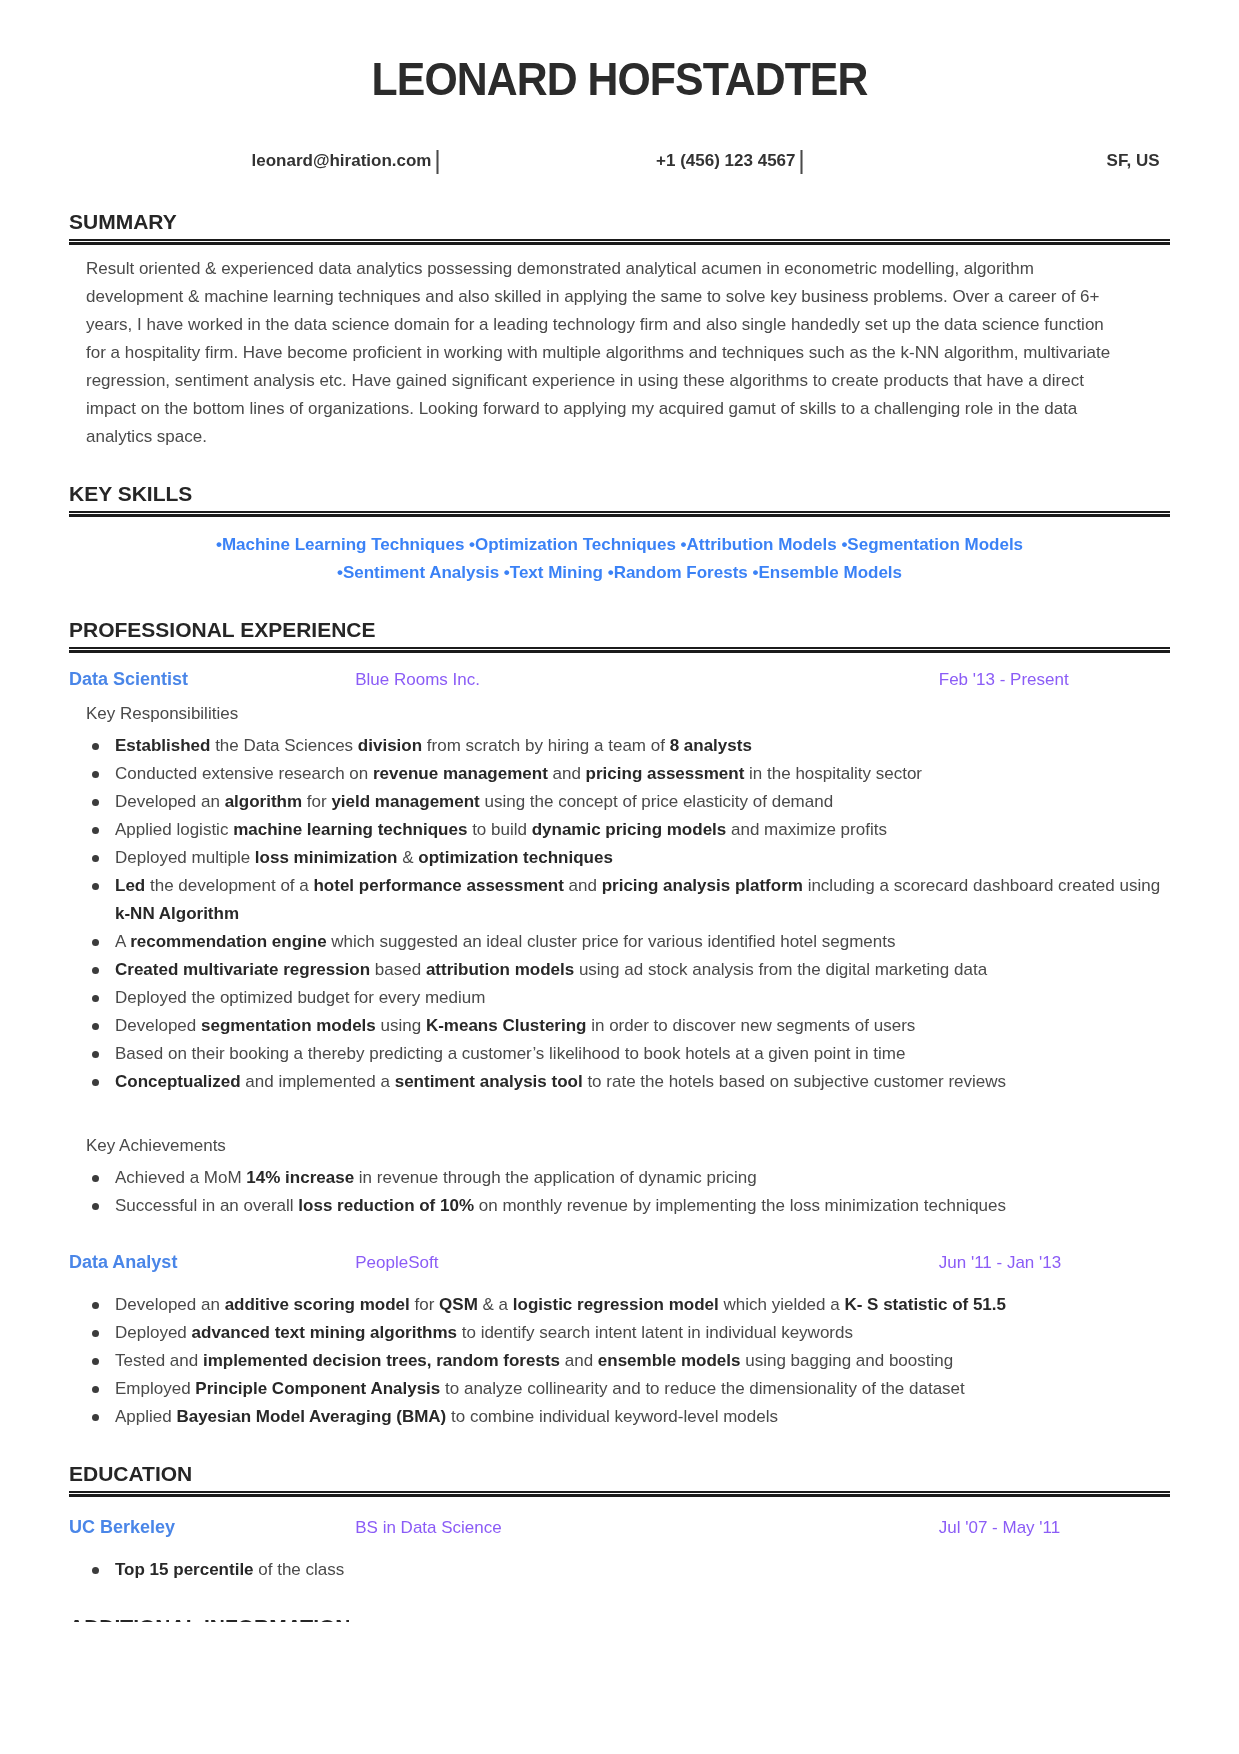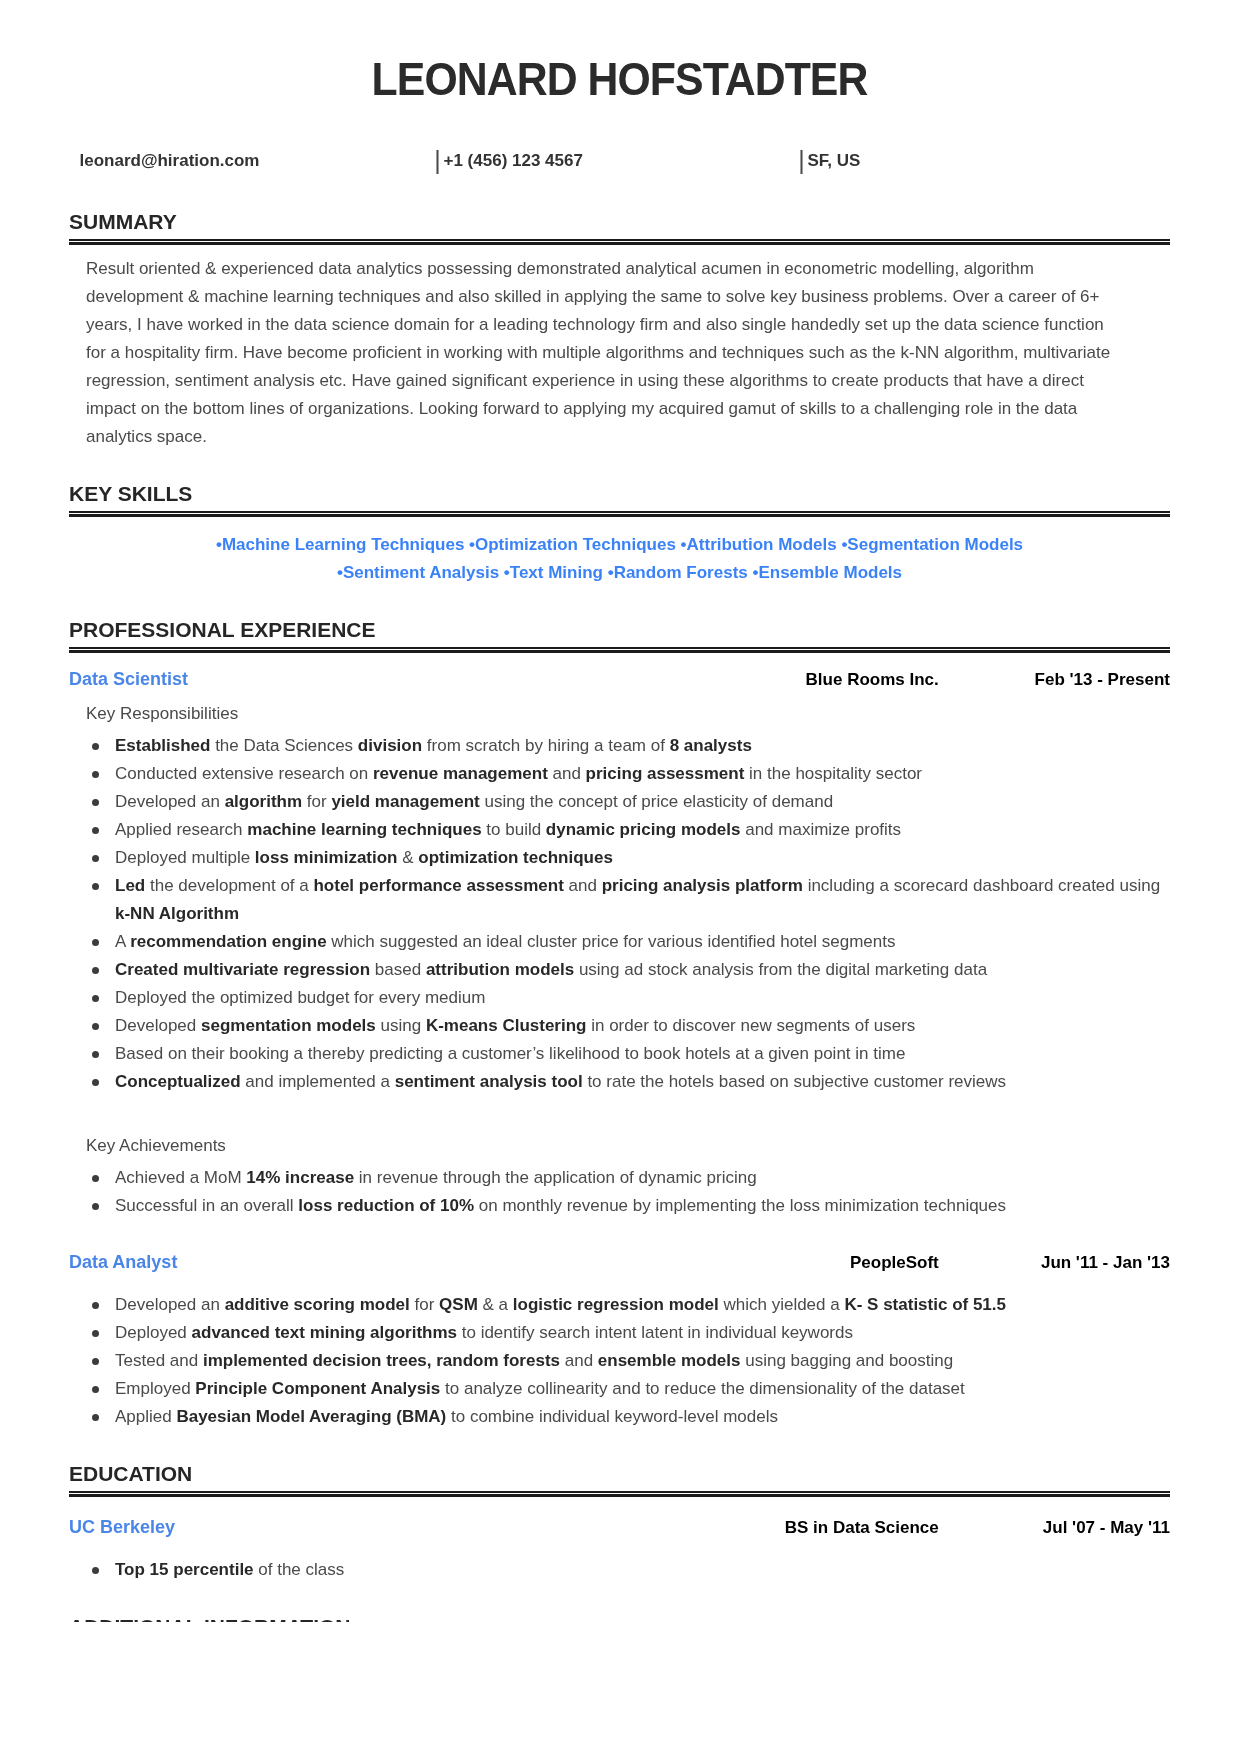--- a/index.html
+++ b/index.html
@@ -12,41 +12,41 @@
   
   .name{
     margin:52px 0 0;text-align:center;font-size:46px;line-height:46px;
     font-weight:700;color:#2b2b2b;letter-spacing:-1px;
     transform:scaleX(.93);transform-origin:center;
   }
   .contact{
     margin-top:46px;display:flex;justify-content:center;align-items:center;
     font-weight:700;font-size:17px;color:#333333;
   }
-  .contact .cell{width:352px;text-align:left;}
+  .contact .cell{width:352px;text-align:right;}
   .contact .pipe{width:12px;text-align:center;color:#4a4a4a;font-weight:400;font-size:25px;line-height:25px;}
   
   .sec{margin-top:30px;}
   .sec.first{margin-top:36px;}
   .sec-h{
     font-size:21px;font-weight:700;color:#262626;margin:0;line-height:26px;
     letter-spacing:0;
   }
   .rule{height:1px;border-top:2px solid #1b1b1b;border-bottom:3px solid #1b1b1b;margin-top:4px;}
   
   .summary-body{margin:10px 0 0 17px;width:1032px;font-size:17px;line-height:28px;color:#4a4a4a;}
   
   .skills-line{margin-top:0;text-align:center;font-weight:700;font-size:17px;line-height:28px;color:#3b82f6;}
   .skills-wrap{margin-top:14px;}
   
   .job-head{display:grid;grid-template-columns:26% 53% 21%;align-items:baseline;margin-top:16px;}
   .job-head.mt-lg{margin-top:32px;}
   .job-head.mt-md{margin-top:20px;}
   .role{color:var(--accent,#4a86e8);font-weight:700;font-size:18px;}
-  .company,.dates{text-align:right;font-weight:700;font-size:17px;color:#000000;}
+  .company,.dates{text-align:left;font-weight:400;font-size:17px;color:#8b5cf6;}
   .sub-label{margin:14px 0 0 17px;font-size:17px;line-height:20px;color:#4a4a4a;}
   .sub-label.ach{margin-top:40px;}
   ul.bullets{list-style:none;margin:8px 0 0;padding:0 0 0 18px;}
   ul.bullets.mt-lg{margin-top:18px;}
   ul.bullets li{position:relative;padding-left:28px;font-size:17px;line-height:28px;color:#4a4a4a;}
   ul.bullets li::before{
     content:"";position:absolute;left:5px;top:11px;width:7px;height:7px;
     border-radius:50%;background:#3c3c3c;
   }
   b{font-weight:700;color:#282828;}
@@ -88,21 +88,21 @@
     <div class="job-head">
       <span class="role">Data Scientist</span>
       <span class="company">Blue Rooms Inc.</span>
       <span class="dates">Feb '13 - Present</span>
     </div>
     <div class="sub-label">Key Responsibilities</div>
     <ul class="bullets">
         <li><b>Established</b><span> the Data Sciences </span><b>division</b><span> from scratch by hiring a team of </span><b>8 analysts</b></li>
         <li><span>Conducted extensive research on </span><b>revenue management</b><span> and </span><b>pricing assessment</b><span> in the hospitality sector</span></li>
         <li><span>Developed an </span><b>algorithm</b><span> for </span><b>yield management</b><span> using the concept of price elasticity of demand</span></li>
-        <li><span>Applied research </span><b>machine learning techniques</b><span> to build </span><b>dynamic pricing models</b><span> and maximize profits</span></li>
+        <li><span>Applied logistic </span><b>machine learning techniques</b><span> to build </span><b>dynamic pricing models</b><span> and maximize profits</span></li>
         <li><span>Deployed multiple </span><b>loss minimization</b><span> &amp; </span><b>optimization techniques</b></li>
         <li><b>Led</b><span> the development of a </span><b>hotel performance assessment</b><span> and </span><b>pricing analysis platform</b><span> including a scorecard dashboard created using </span><b>k-NN Algorithm</b></li>
         <li><span>A </span><b>recommendation engine</b><span> which suggested an ideal cluster price for various identified hotel segments</span></li>
         <li><b>Created multivariate regression</b><span> based </span><b>attribution models</b><span> using ad stock analysis from the digital marketing data</span></li>
         <li><span>Deployed the optimized budget for every medium</span></li>
         <li><span>Developed </span><b>segmentation models</b><span> using </span><b>K-means Clustering</b><span> in order to discover new segments of users</span></li>
         <li><span>Based on their booking a thereby predicting a customer’s likelihood to book hotels at a given point in time</span></li>
         <li><b>Conceptualized</b><span> and implemented a </span><b>sentiment analysis tool</b><span> to rate the hotels based on subjective customer reviews</span></li>
       </ul>
 

